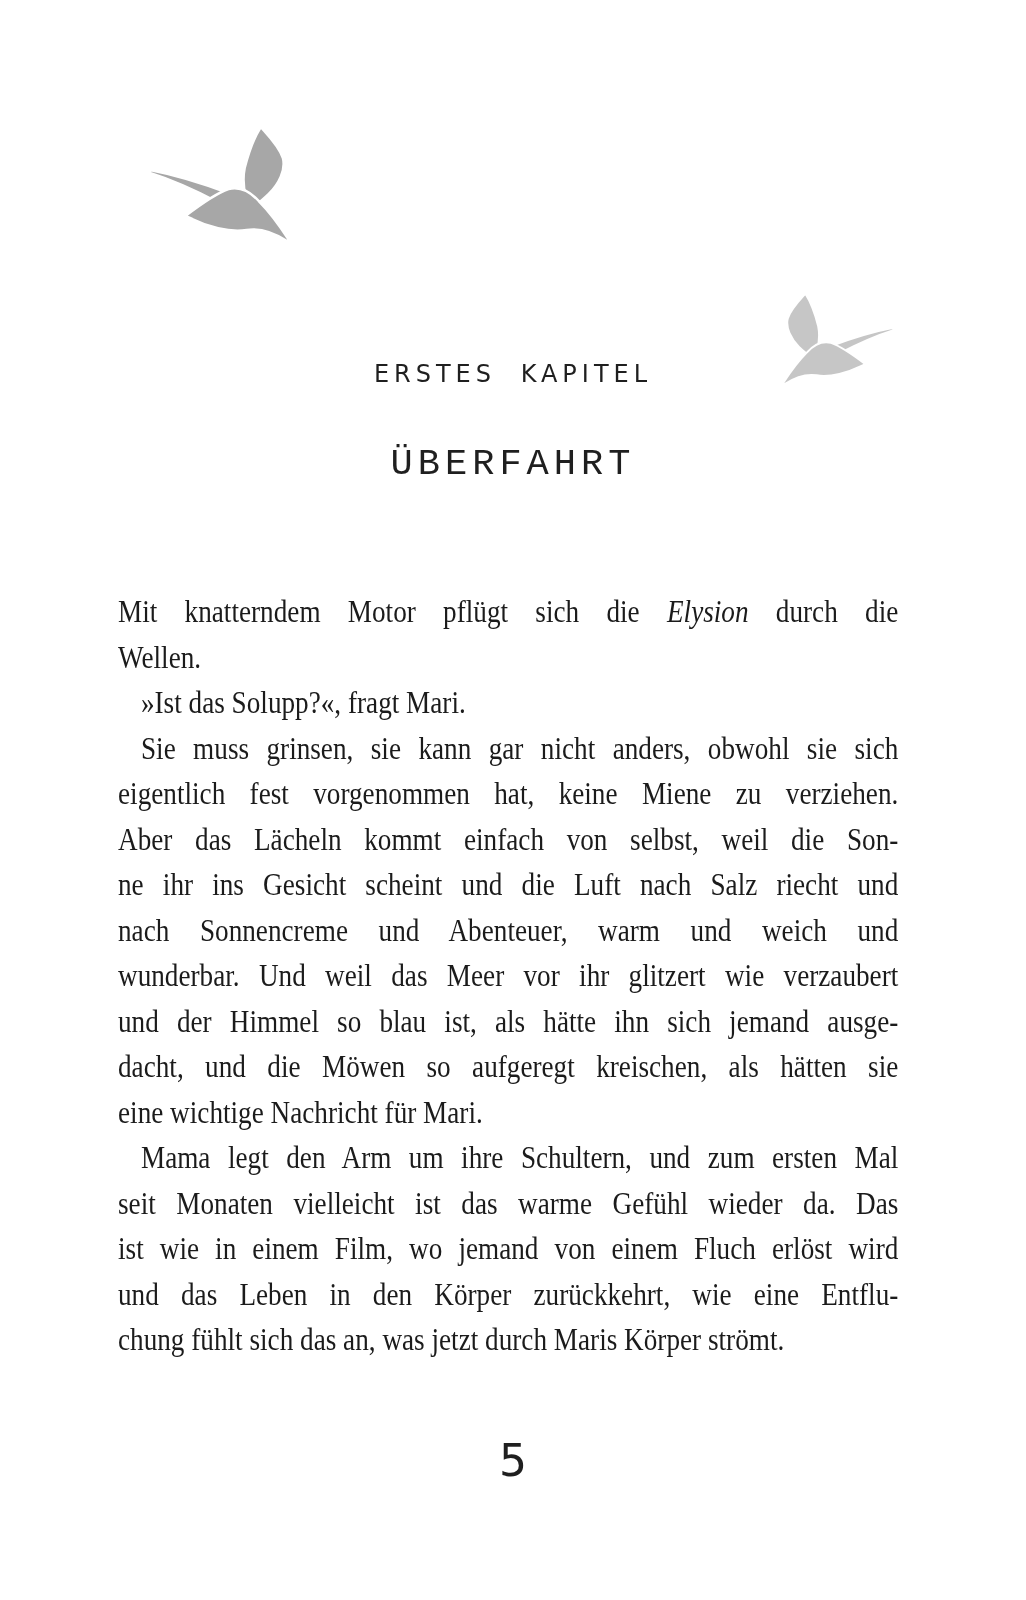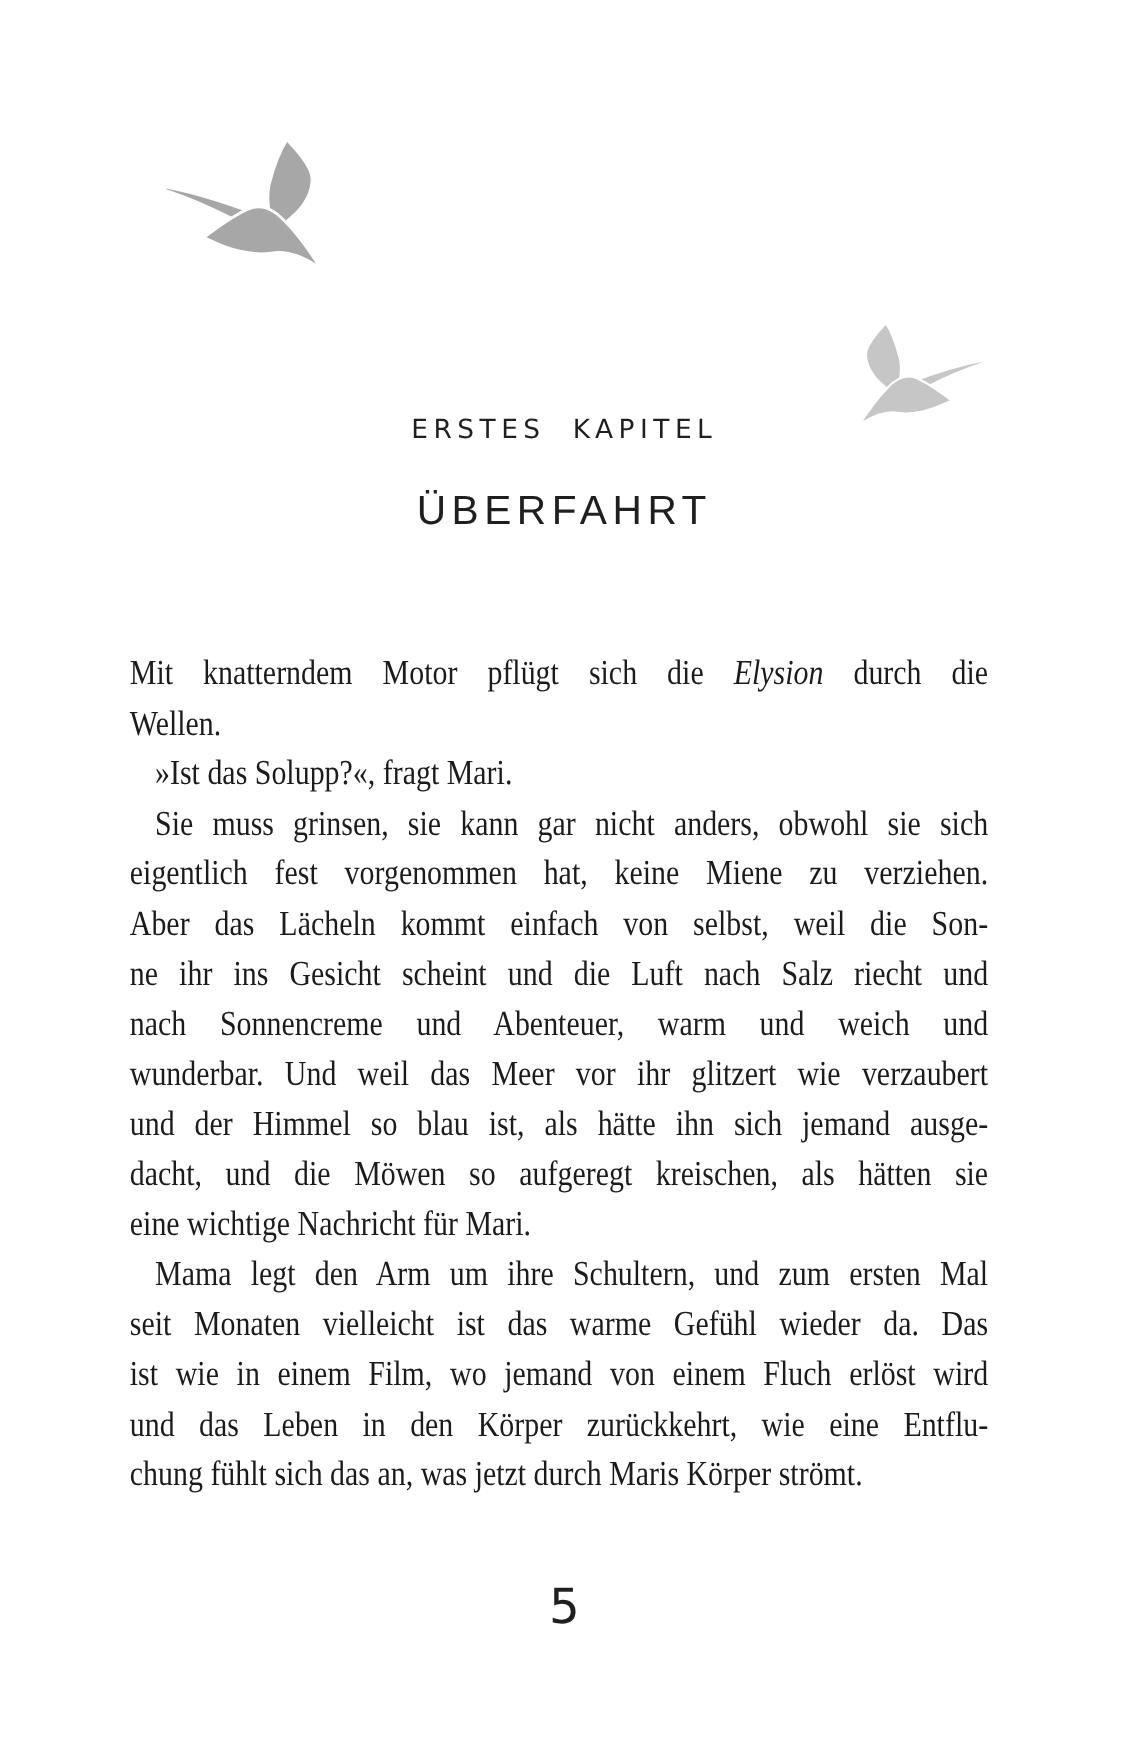--- a/index.html
+++ b/index.html
@@ -20,26 +20,25 @@
   .bird-mid-right svg { transform:scaleX(-1); }
 
   
   .chapter-label {
     position:absolute; left:0; top:361px; width:1026px;
     text-align:center;
     font-family:"DejaVu Sans",sans-serif;
     font-size:24px; line-height:26px;
     letter-spacing:5px; word-spacing:12px;
     color:#1f1f1f;
-    margin-top:16px;
   }
   .chapter-title {
     position:absolute; left:0; top:443px; width:1026px;
     text-align:center;
-    font-family:Liberation Sans, sans-serif;
+    font-family:Liberation Mono, monospace;
     font-size:37px; line-height:42px;
     letter-spacing:5px;
     color:#1f1f1f;
   }
 
   
   .body-text {
     position:absolute; left:118px; top:589px;
     width:918px;
     transform:scaleX(0.85);

